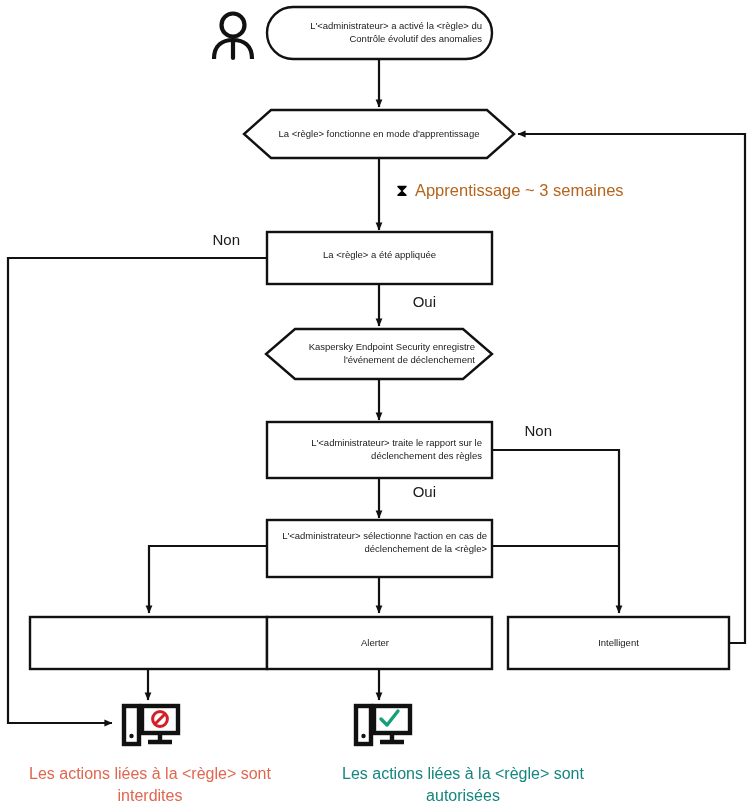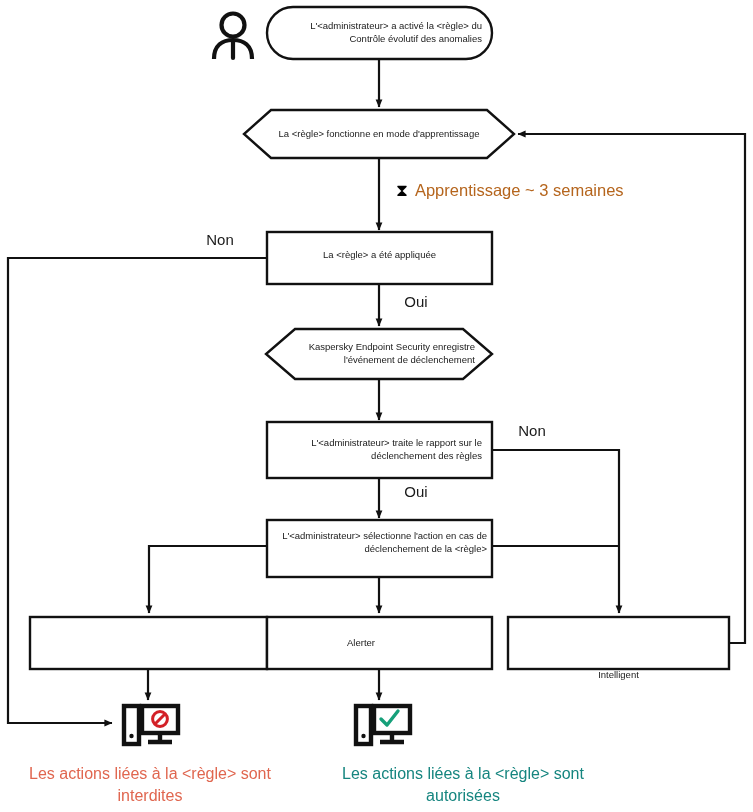--- a/index.html
+++ b/index.html
@@ -25,21 +25,21 @@
     align-items:center;
     justify-content:center;
     text-align:right;
     line-height:1.35;
     color:#1a1a1a;
     pointer-events:none;
     font-size:9.5px;
   }
   .edge-label{
     position:absolute;
-    text-align:center;
+    text-align:right;
     font-size:15px;
     color:#1a1a1a;
     white-space:nowrap;
   }
   .learn-label{
     position:absolute;
     display:flex;
     align-items:center;
     gap:7px;
     font-size:16.5px;
@@ -158,23 +158,23 @@
 
   <div class="node-text" style="left:277px;top:422px;width:205px;height:56px;">L'&lt;administrateur&gt; traite le rapport sur le déclenchement des règles</div>
 
   <div class="edge-label" style="left:512px;top:422px;width:40px;">Non</div>
 
   <div class="edge-label" style="left:396px;top:483px;width:40px;">Oui</div>
 
   <div class="node-text" style="left:272px;top:520px;width:215px;height:46px;">L'&lt;administrateur&gt; sélectionne l'action en cas de déclenchement de la &lt;règle&gt;</div>
 
 
-  <div class="node-text" style="left:267px;top:617px;width:188px;height:52px;">Alerter</div>
+  <div class="node-text" style="left:267px;top:617px;width:188px;height:52px;padding-left:14px;">Alerter</div>
 
-  <div class="node-text" style="left:508px;top:617px;width:221px;height:52px;margin-top:32px;">Intelligent</div>
+  <div class="node-text" style="left:508px;top:617px;width:221px;height:52px;">Intelligent</div>
 
   <div class="caption cap-deny" style="left:0px;top:763px;width:300px;">Les actions liées à la &lt;règle&gt; sont
 interdites</div>
 
   <div class="caption cap-allow" style="left:298px;top:763px;width:330px;">Les actions liées à la &lt;règle&gt; sont
 autorisées</div>
 
 </div>
 
 </body></html>

